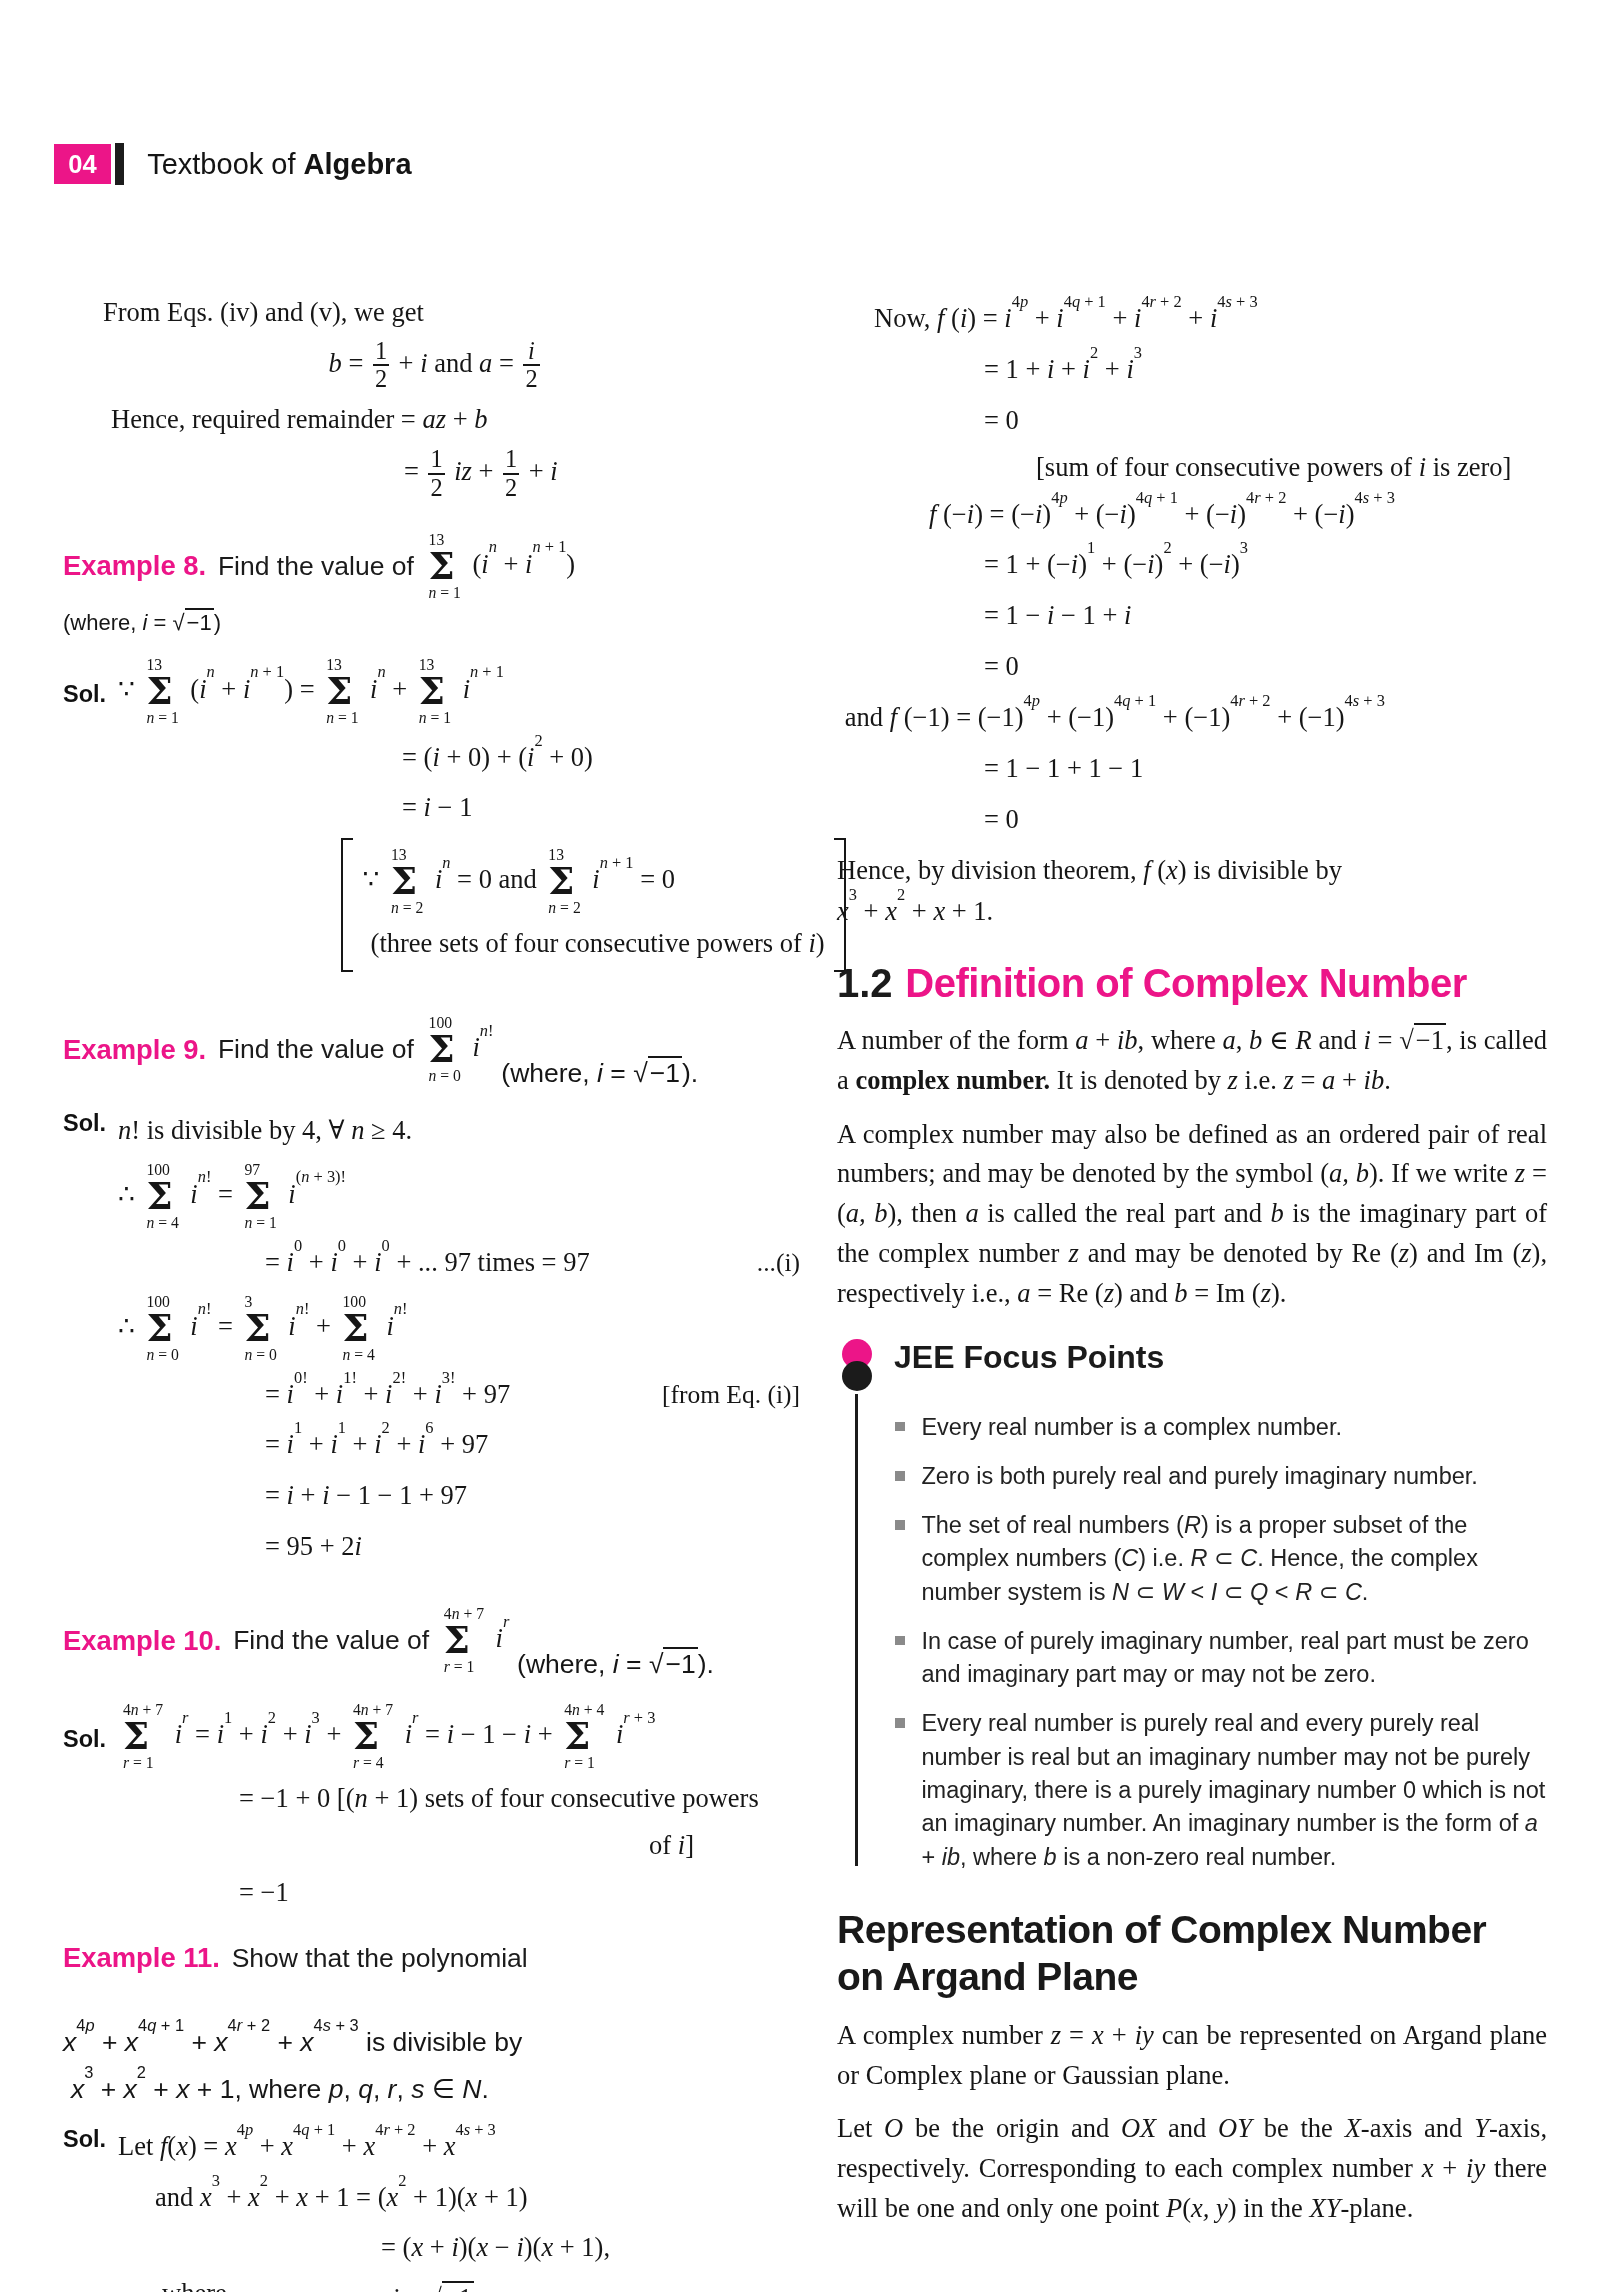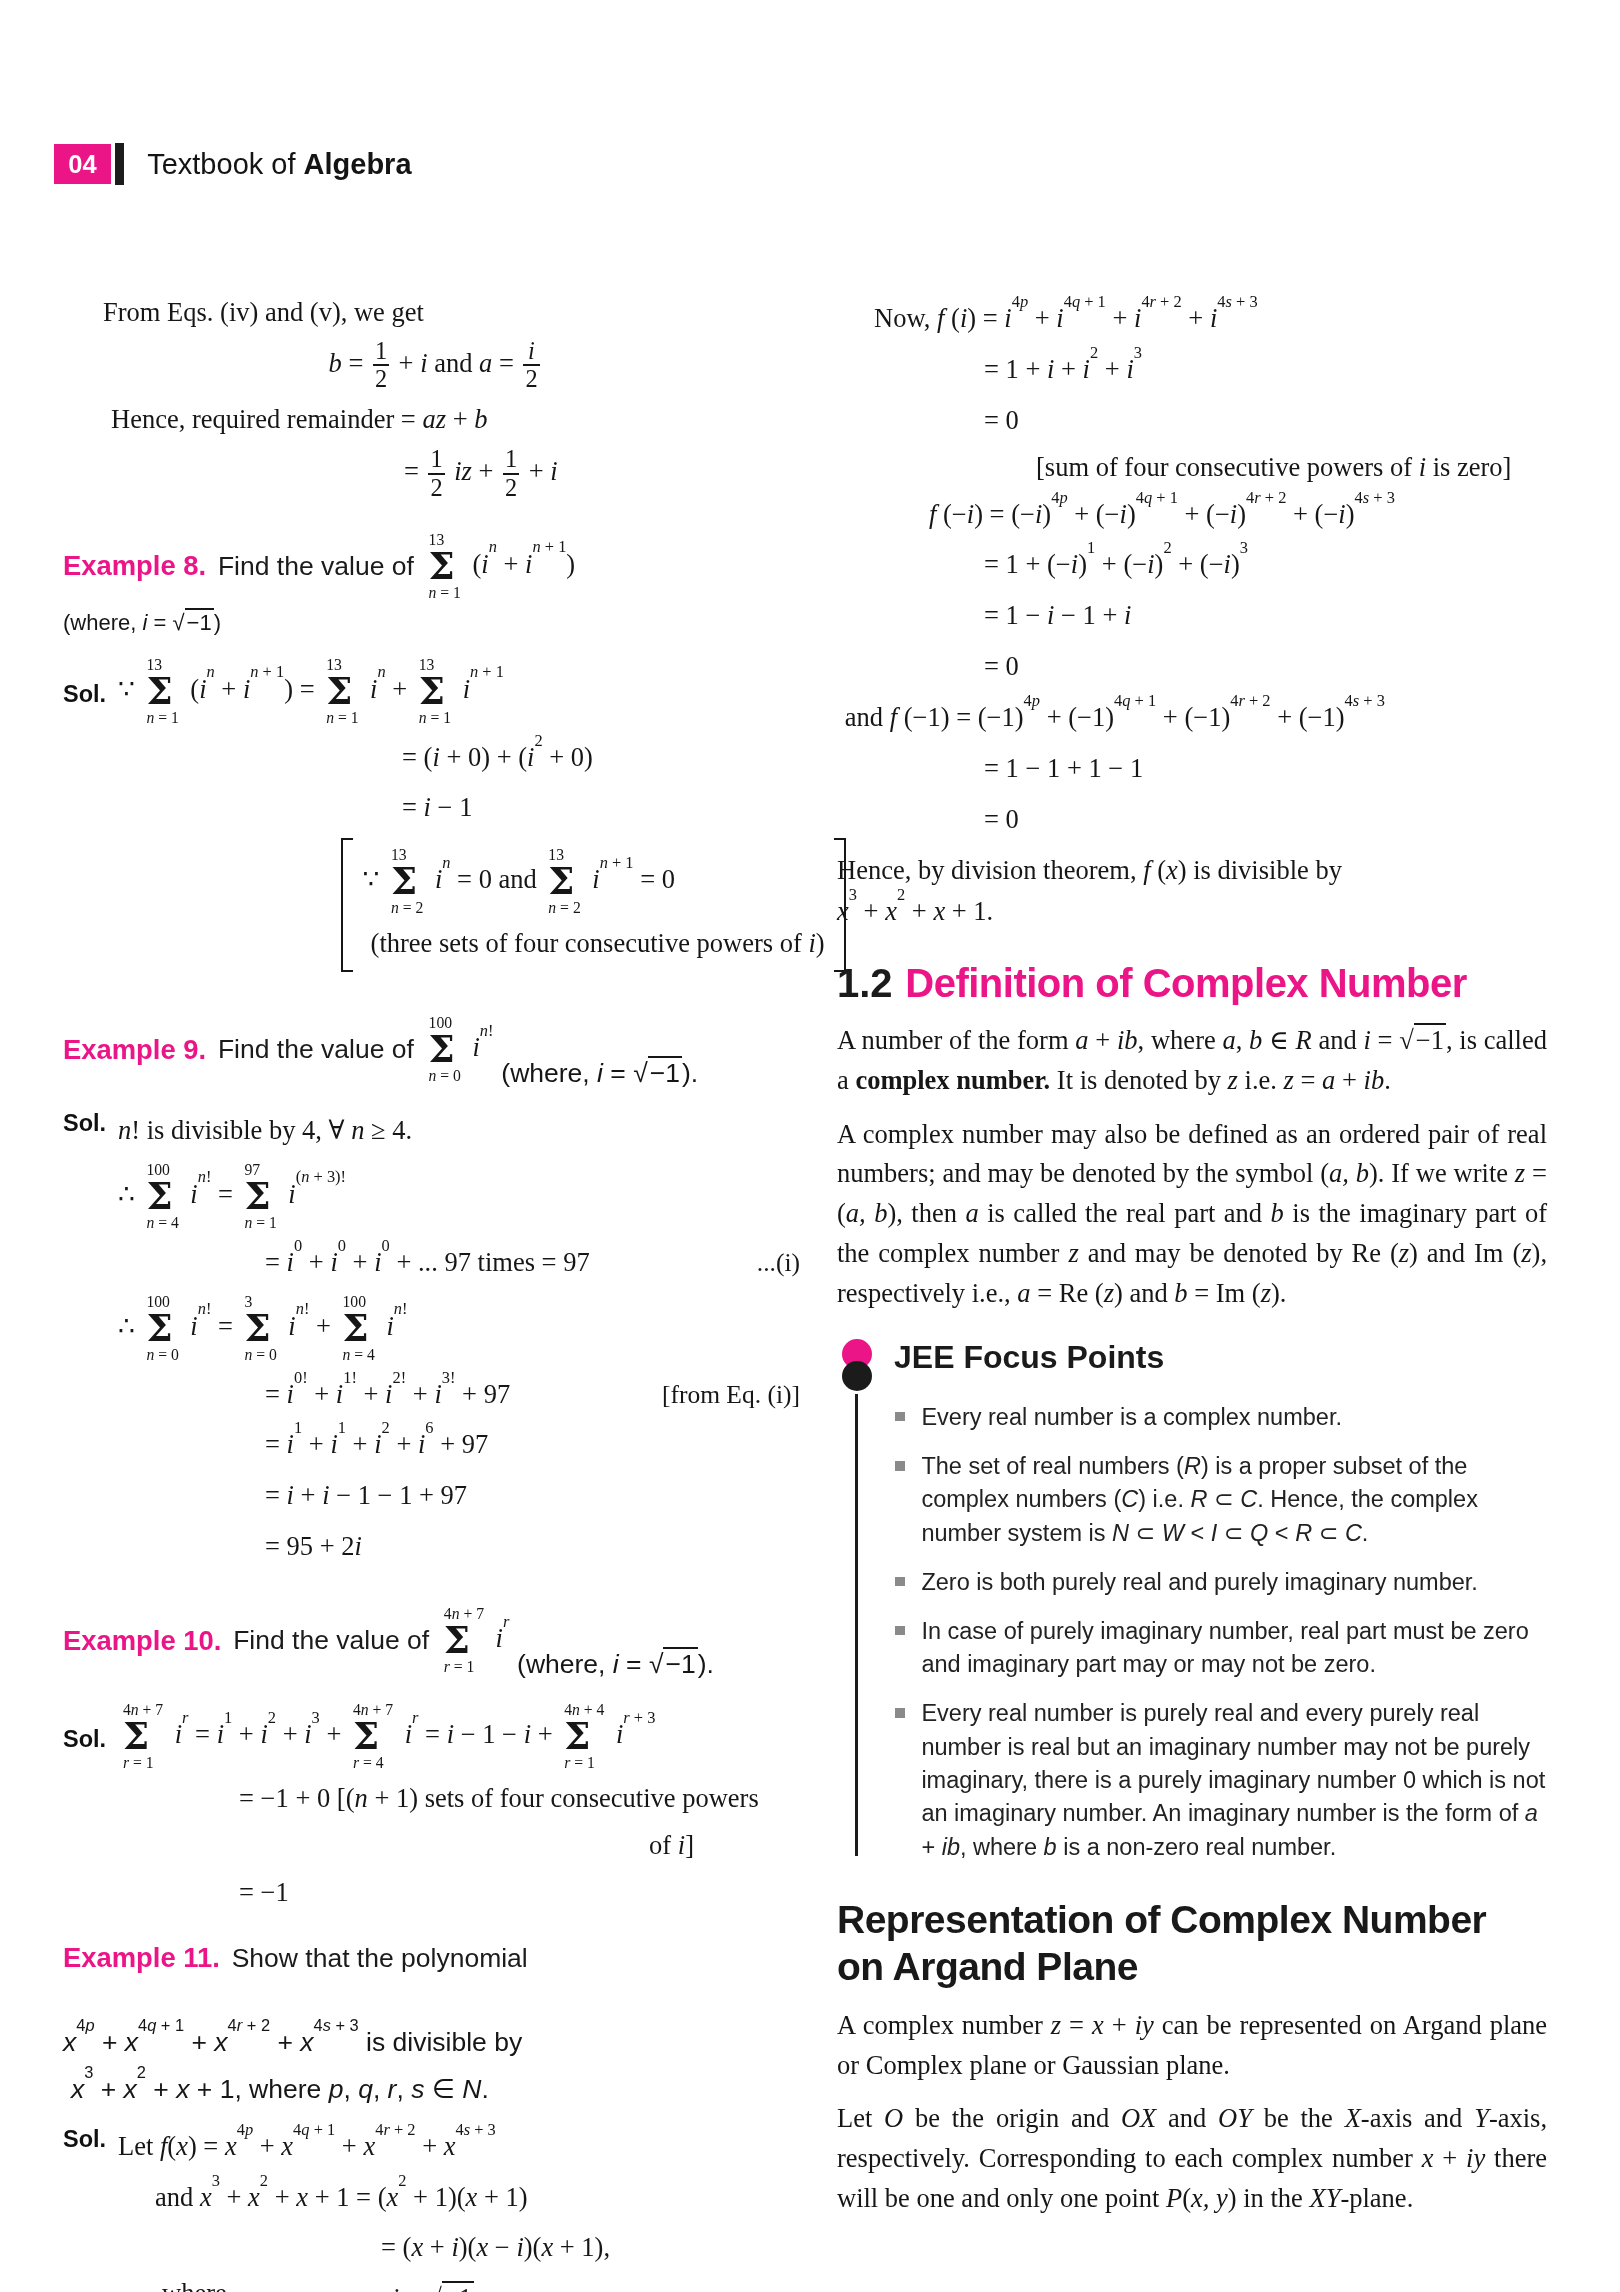--- a/index.html
+++ b/index.html
@@ -73,21 +73,21 @@
   .rD { padding-left:84px; } .rE { padding-left:7.8px; }
 
   .sec-head { display:flex; align-items:baseline; margin:29px 0 15.7px 0; white-space:nowrap; }
   .sec-num { font:800 40px "Liberation Sans",sans-serif; color:#1b1b1b; margin-right:12.7px; }
   .sec-title { font:800 40px "Liberation Sans",sans-serif; color:var(--accent); letter-spacing:-0.5px; }
 
   .focus { position:relative; padding-left:57px; margin-top:25.5px; }
   .pin-pink { position:absolute; left:4.9px; top:0; width:30px; height:30px; border-radius:50%; background:var(--accent); }
   .pin-black{ position:absolute; left:4.9px; top:22.5px; width:30px; height:30px; border-radius:50%; background:#1b1b1b; }
   .pin-line { position:absolute; left:17.6px; top:55px; bottom:7.8px; width:3.9px; background:#1b1b1b; }
-  .focus-title { font:800 32px "Liberation Sans",sans-serif; color:#1b1b1b; margin:0 0 25px 0; }
+  .focus-title { font:800 32px "Liberation Sans",sans-serif; color:#1b1b1b; margin:0 0 35px 0; }
   .focus-list { list-style:none; margin:0; padding:0 0 0 27.4px; }
   .focus-list li { position:relative; font:23.5px/1.42 "Liberation Sans","DejaVu Sans",sans-serif; color:#222;
                    margin-bottom:15.7px; text-align:left; }
   .focus-list li::before { content:""; position:absolute; left:-26.5px; top:10.8px; width:9.8px; height:9.8px; background:#8a8a8a; }
 
   .rep-head { font:800 39px/1.2 "Liberation Sans",sans-serif; color:#191919; letter-spacing:-0.5px; margin-top:33px; }
   .rep-p { margin-top:15.7px; }
 </style>
 </head>
 <body>
@@ -289,22 +289,22 @@
     <p class="para">A number of the form <i>a</i> + <i>ib</i>, where <i>a</i>, <i>b</i> ∈ <i>R</i> and <i>i</i> = <span class="sqrt">√<span class="rad">−1</span></span>, is called a <b>complex number.</b>  It is denoted by <i>z</i> i.e. <i>z</i> = <i>a</i> + <i>ib</i>.</p>
     <p class="para">A complex number may also be defined as an ordered pair of real numbers; and may be denoted by the symbol (<i>a, b</i>). If we write <i>z</i> = (<i>a, b</i>), then <i>a</i> is called the real part and <i>b</i> is the imaginary part of the complex number <i>z</i> and may be denoted by Re (<i>z</i>) and Im (<i>z</i>), respectively i.e., <i>a</i> = Re (<i>z</i>) and <i>b</i> = Im (<i>z</i>).</p>
 
     <div class="focus">
       <span class="pin-pink"></span>
       <span class="pin-black"></span>
       <span class="pin-line"></span>
       <h3 class="focus-title">JEE Focus Points</h3>
       <ul class="focus-list">
         <li>Every real number is a complex number.</li>
+        <li>Zero is both purely real and purely imaginary number.</li>
         <li>The set of real numbers (<i>R</i>) is a proper subset of the complex numbers (<i>C</i>) i.e. <i>R</i> ⊂ <i>C</i>. Hence, the complex number system is <i>N</i> ⊂ <i>W</i> &lt; <i>I</i> ⊂ <i>Q</i> &lt; <i>R</i> ⊂ <i>C</i>.</li>
-        <li>Zero is both purely real and purely imaginary number.</li>
         <li>In case of purely imaginary number, real part must be zero and imaginary part may or may not be zero.</li>
         <li>Every real number is purely real and every purely real number is real but an imaginary number may not be purely imaginary, there is a purely imaginary number 0 which is not an imaginary number. An imaginary number is the form of <i>a</i> + <i>ib</i>, where <i>b</i> is a non-zero real number.</li>
       </ul>
     </div>
 
     <div class="rep-head">
       <div>Representation of Complex Number</div>
       <div>on Argand Plane</div>
     </div>
     <p class="para rep-p">A complex number <i>z</i> = <i>x</i> + <i>iy</i> can be represented on Argand plane or Complex plane or Gaussian plane.</p>

